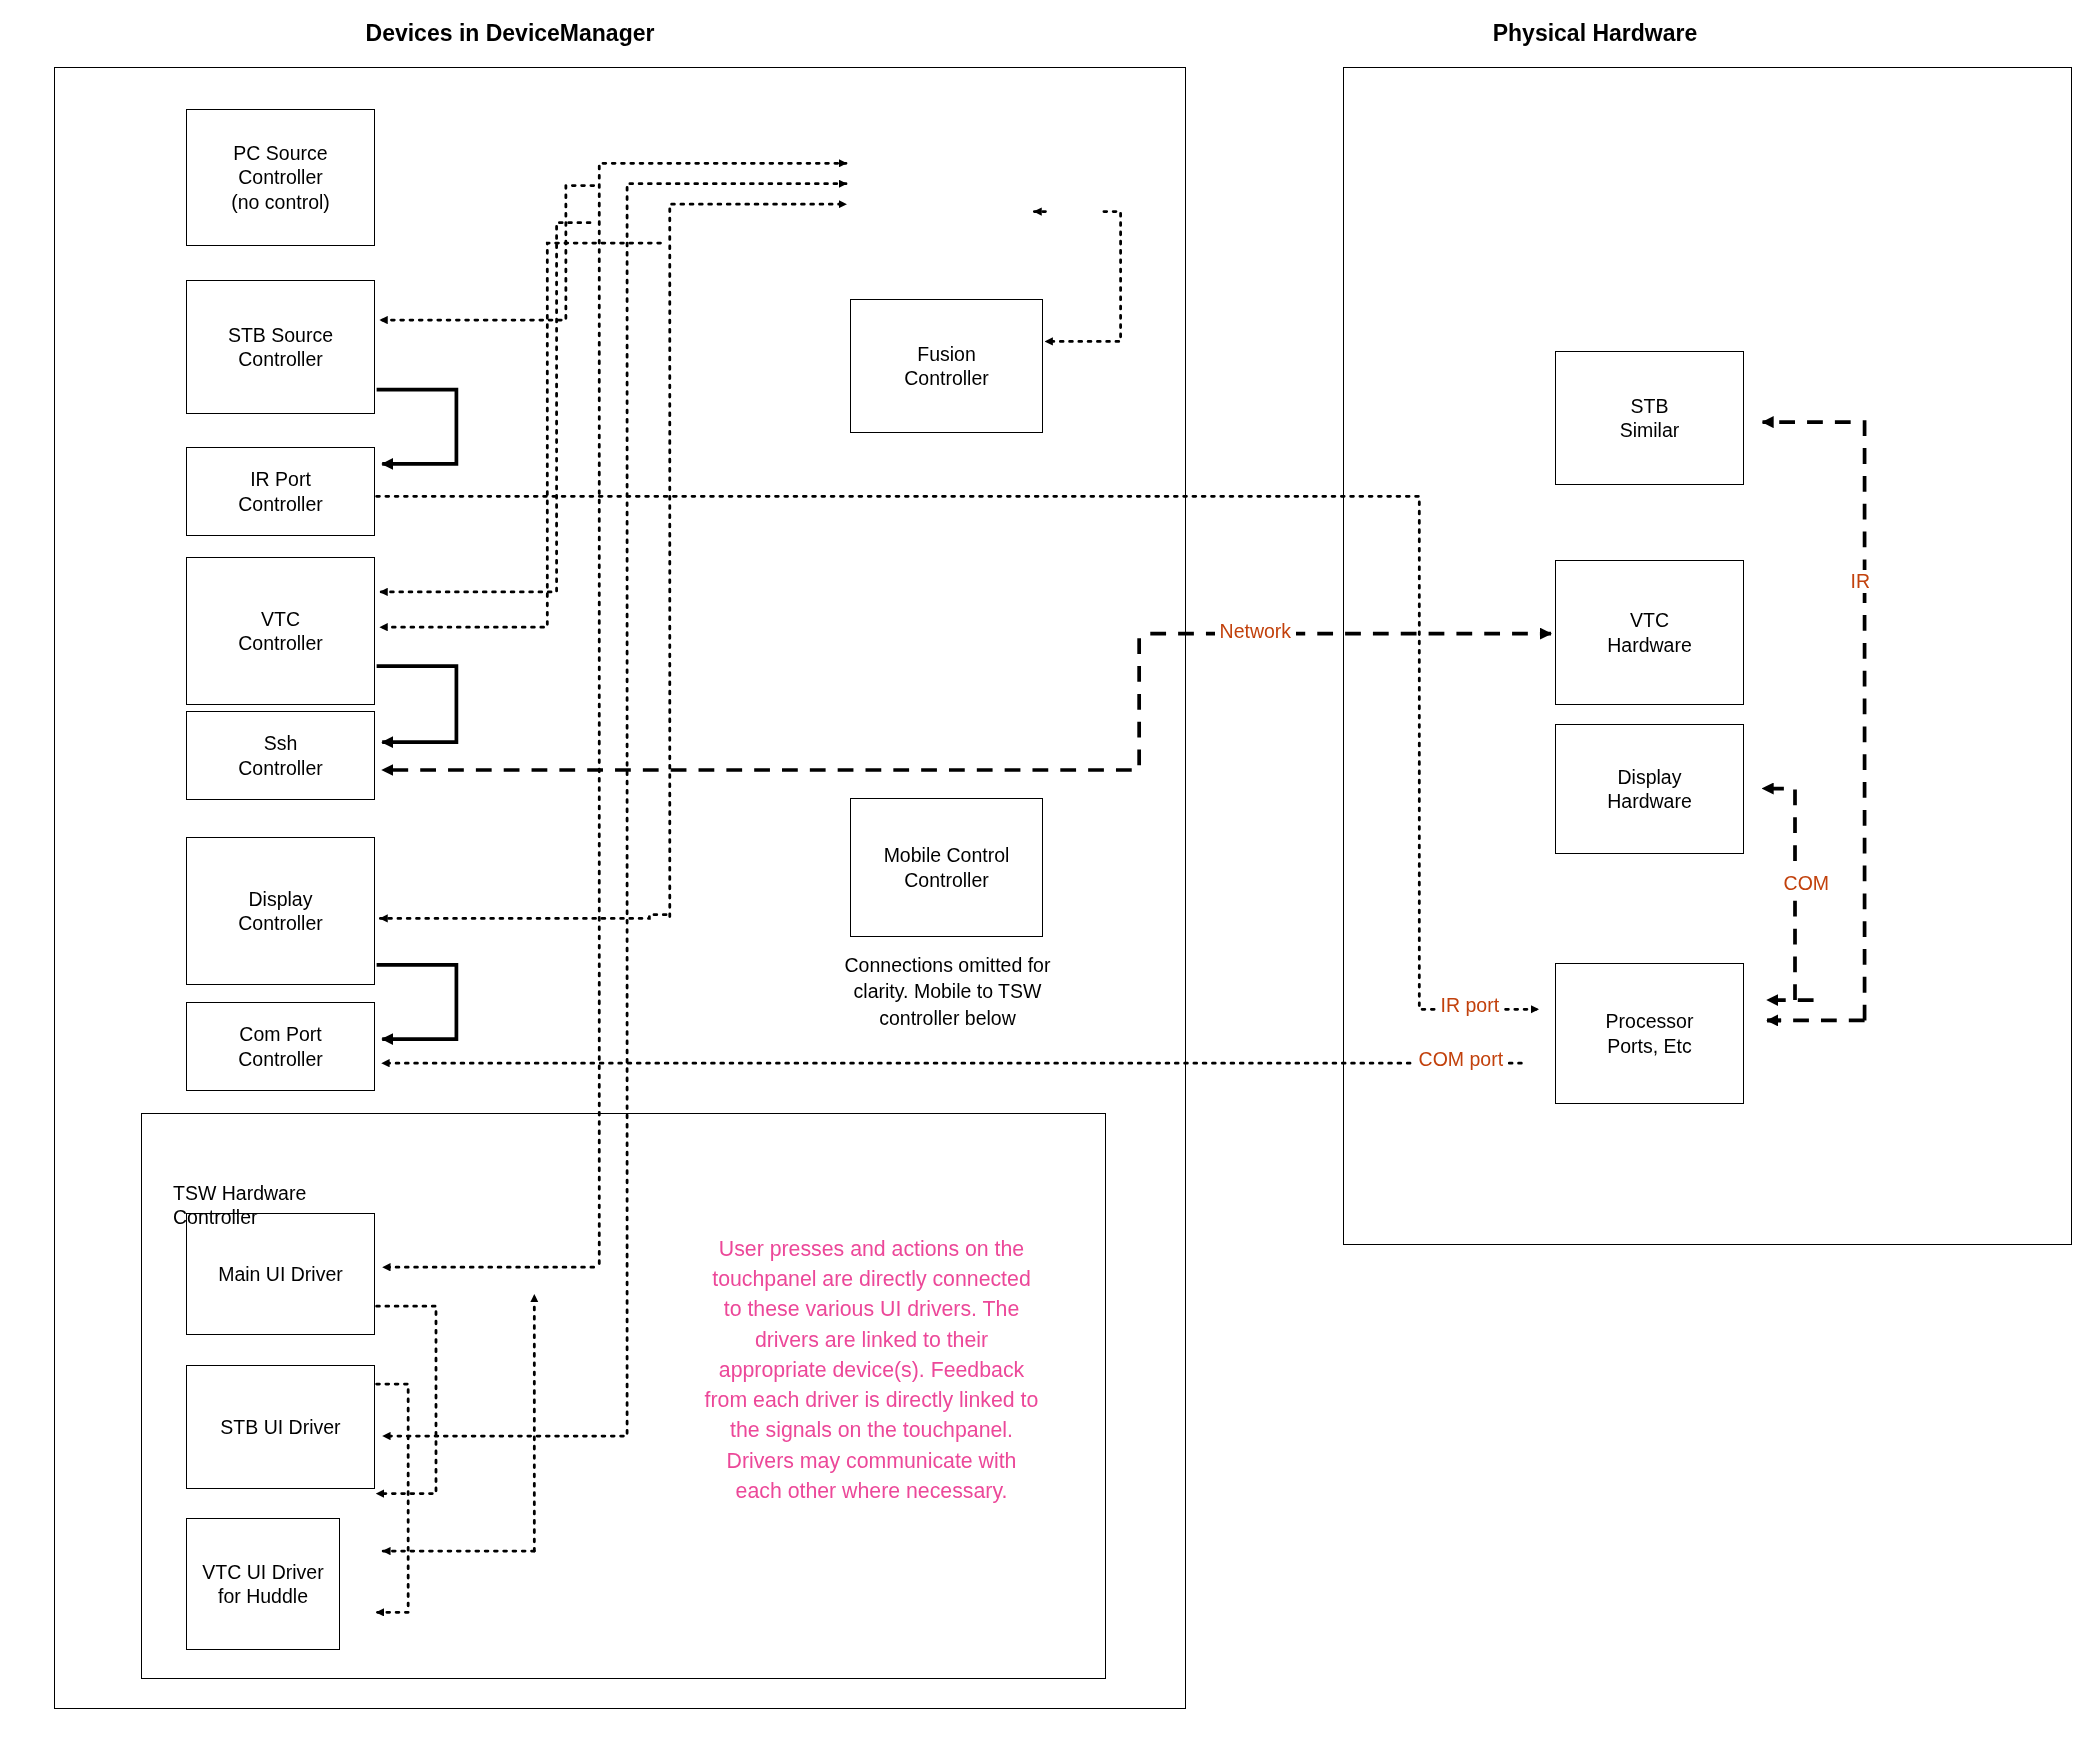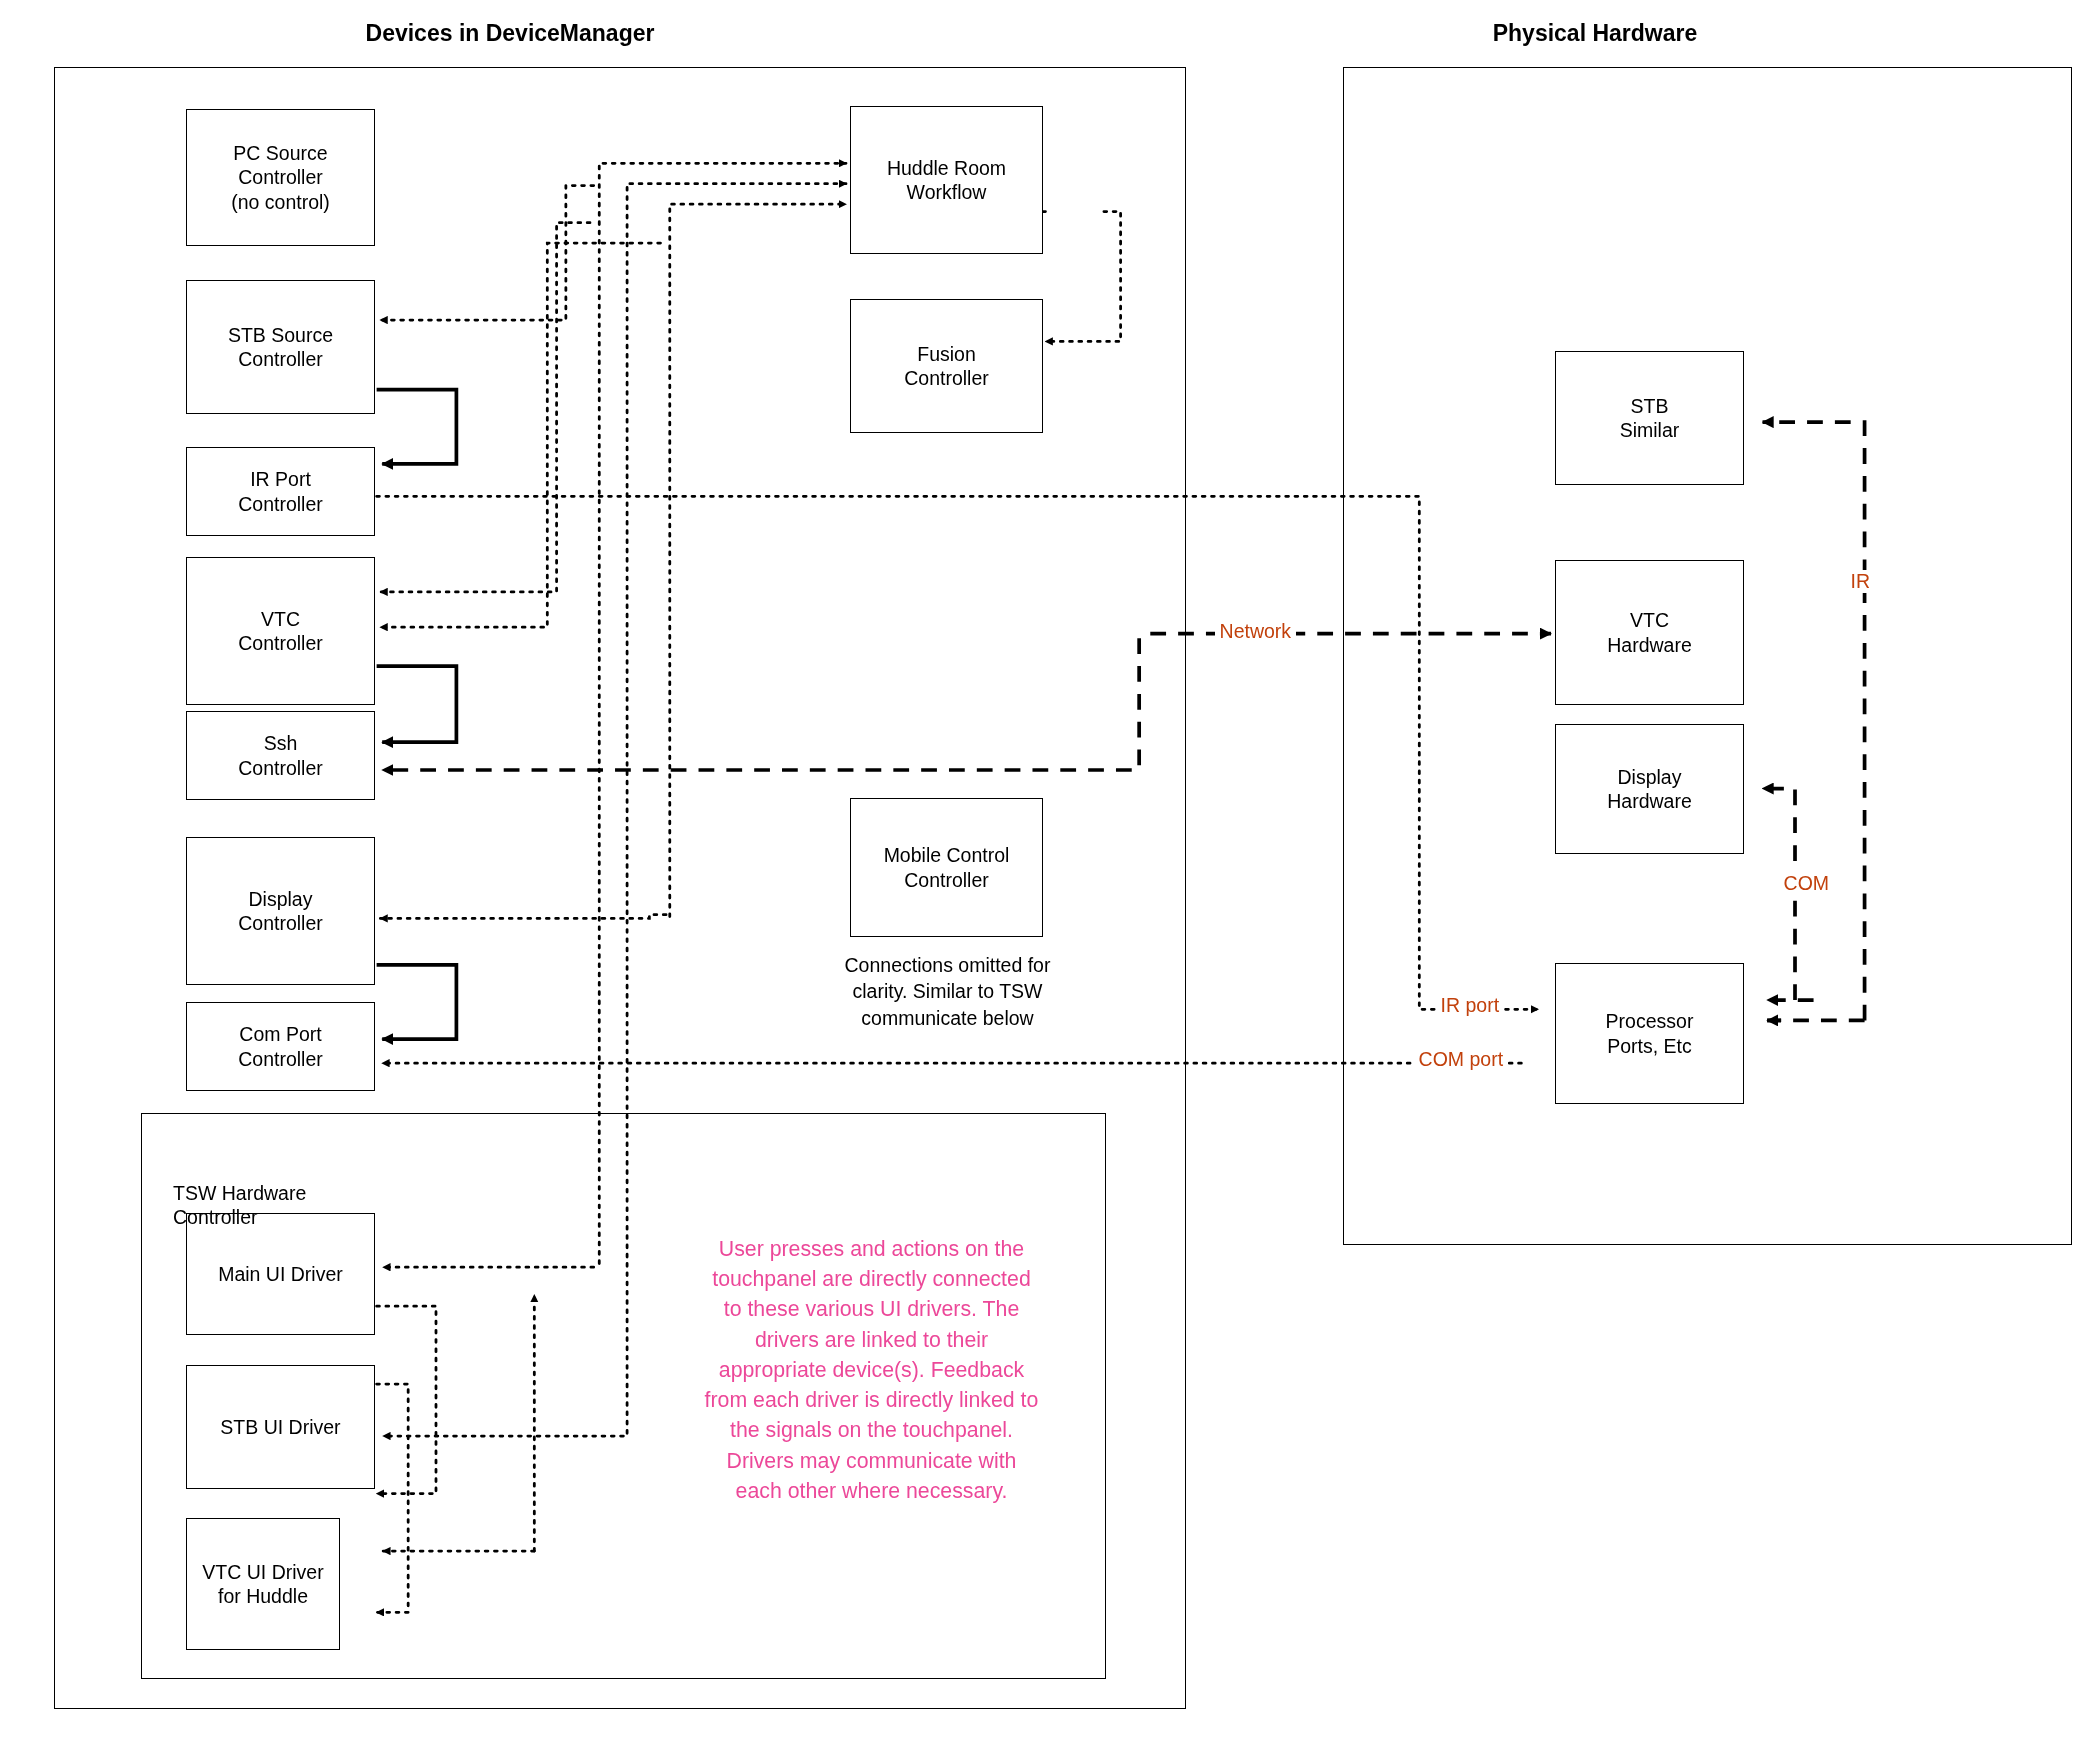--- a/index.html
+++ b/index.html
@@ -187,33 +187,29 @@
   </div>
   <div class="node" style="left:186px; top:837px; width:189px; height:148px;">
     <span style="white-space:pre-line;">Display
 Controller</span>
   </div>
   <div class="node" style="left:186px; top:1002px; width:189px; height:89px;">
     <span style="white-space:pre-line;">Com Port
 Controller</span>
   </div>
 
-  <div class="node" style="left:850px; top:106px; width:193px; height:148px;">
-    <span style="white-space:pre-line;">Huddle Room
-Workflow</span>
-  </div>
   <div class="node" style="left:850px; top:299px; width:193px; height:134px;">
     <span style="white-space:pre-line;">Fusion
 Controller</span>
   </div>
   <div class="node" style="left:850px; top:798px; width:193px; height:139px;">
     <span style="white-space:pre-line;">Mobile Control
 Controller</span>
   </div>
-  <div class="note" style="left:816px; top:952px; width:263px;">Connections omitted for clarity. Similar to TSW communicate below</div>
+  <div class="note" style="left:816px; top:952px; width:263px;">Connections omitted for clarity. Mobile to TSW controller below</div>
 
   <div class="node" style="left:186px; top:1365px; width:189px; height:124px;">
     <span style="white-space:pre-line;">STB UI Driver</span>
   </div>
   <div class="node" style="left:186px; top:1213px; width:189px; height:122px;">
     <span style="white-space:pre-line;">Main UI Driver</span>
   </div>
   <div class="node" style="left:186px; top:1518px; width:154px; height:132px;">
     <span style="white-space:pre-line;">VTC UI Driver
 for Huddle</span>

